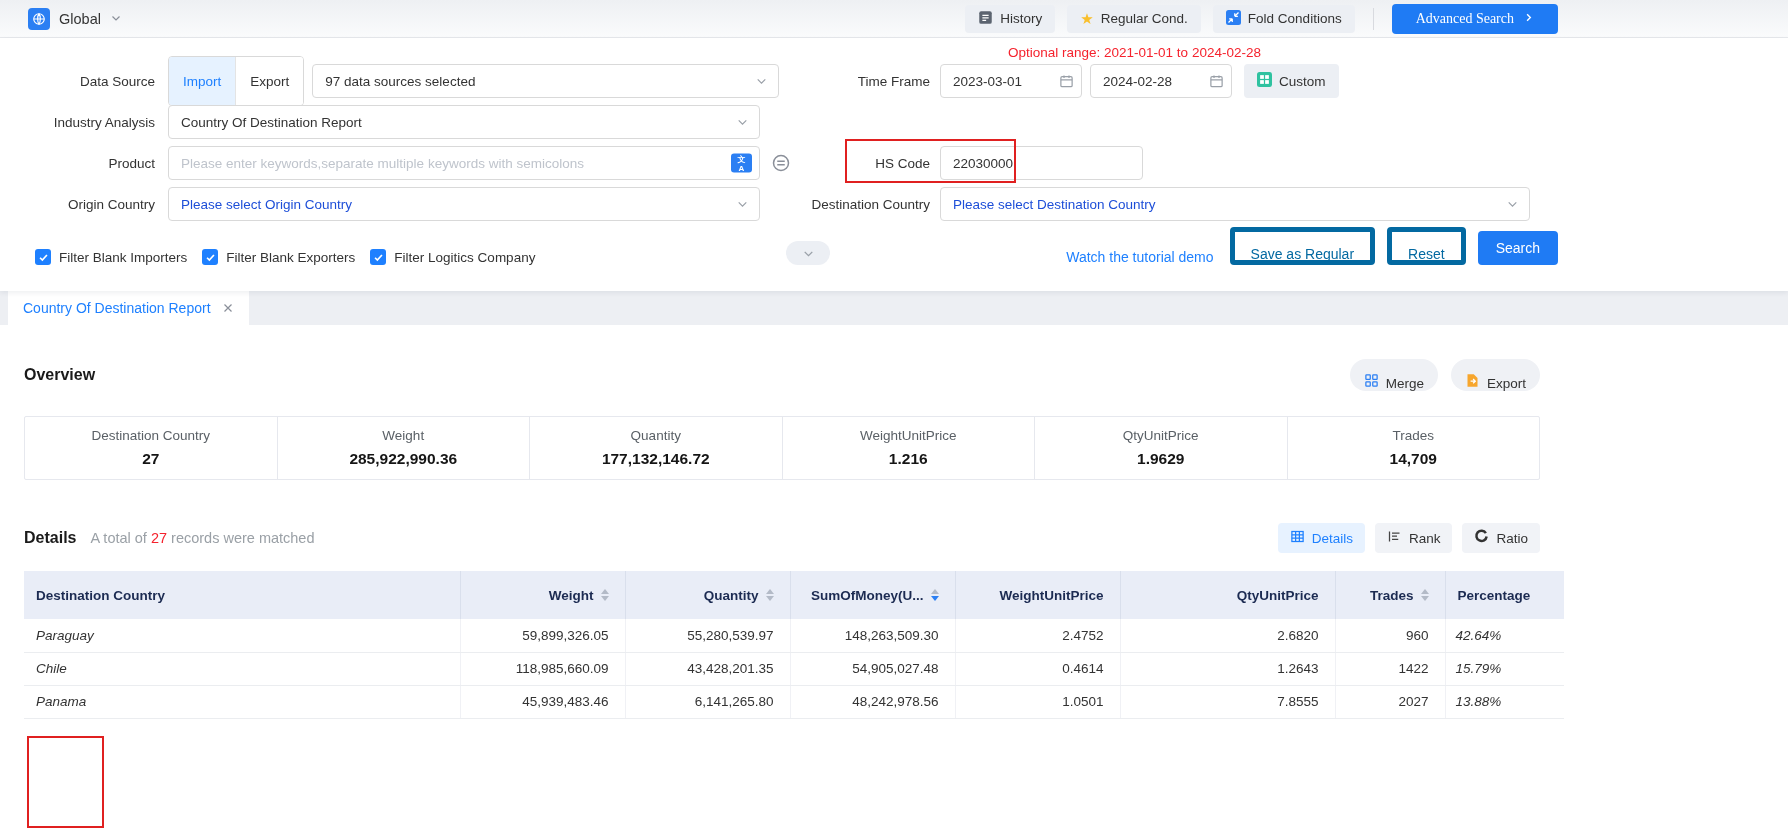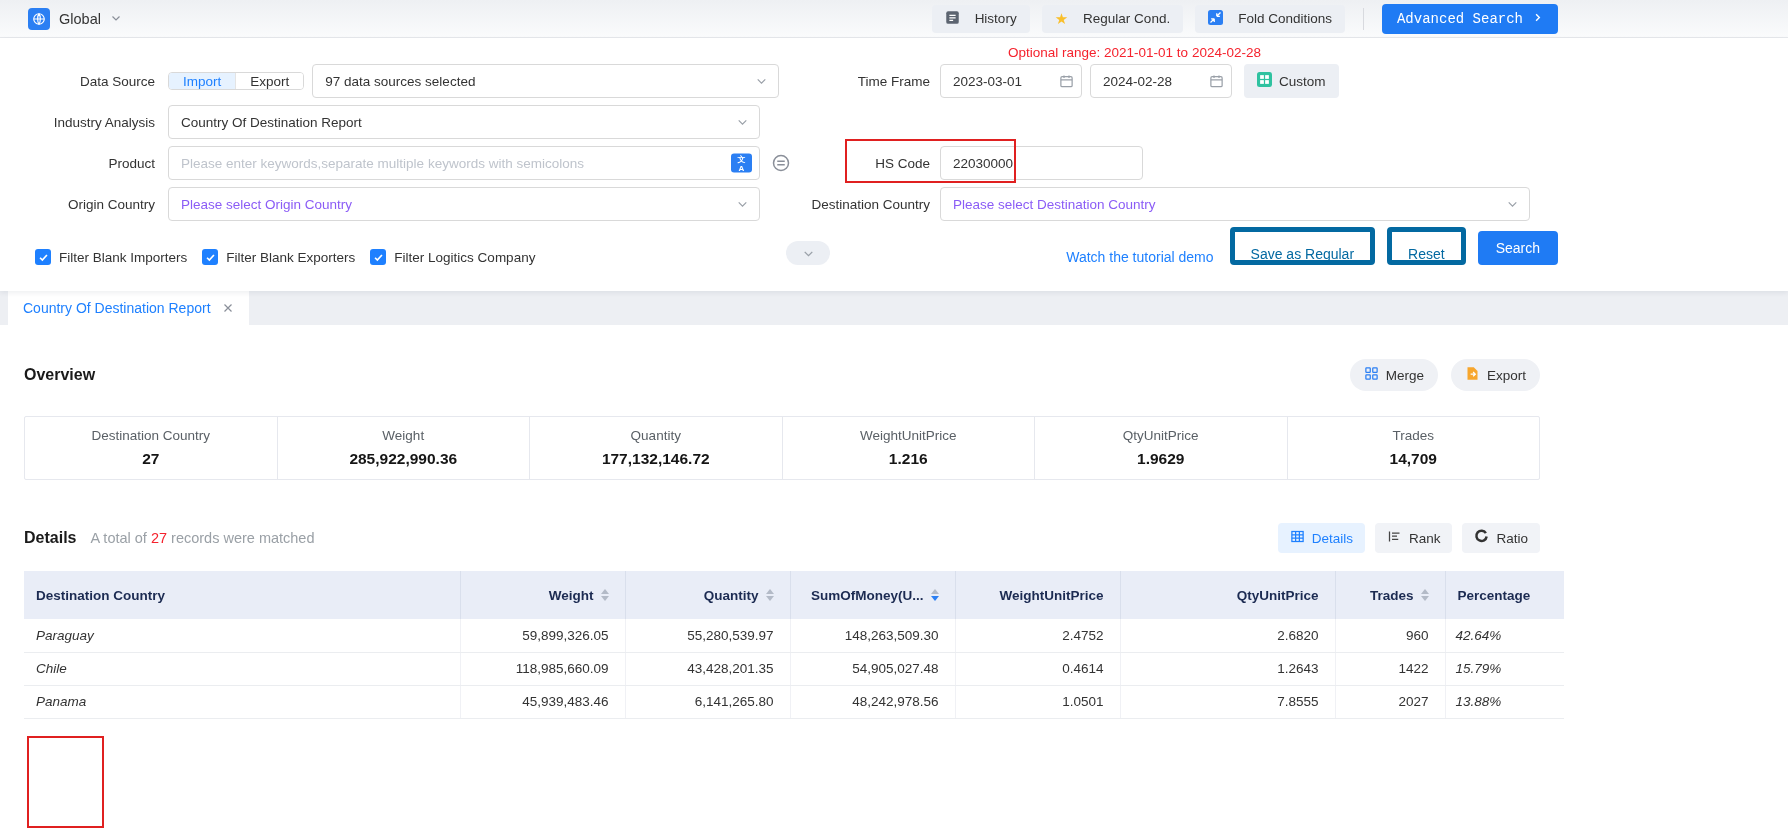--- a/index.html
+++ b/index.html
@@ -6,41 +6,41 @@
   body { font-family:"Liberation Sans", sans-serif; background:#fff; }
   .page { position:relative; width:1788px; height:831px; overflow:hidden; background:#fff; color:#333; }
 
   
   .topbar { height:38px; background:linear-gradient(180deg,#eef0f3,#fafbfc); border-bottom:1px solid #e6e8ec; }
   .topbar-inner { width:1565px; height:100%; display:flex; align-items:center; padding:0 7px 0 28px; }
   .region-select { display:flex; align-items:center; gap:9px; cursor:pointer; }
   .globe-chip { width:22px; height:22px; border-radius:4px; background:#2b7ff3; display:flex; align-items:center; justify-content:center; }
   .region-label { font-size:14.5px; color:#333; }
   .topbar-actions { margin-left:auto; display:flex; align-items:center; gap:12px; }
-  .tb-btn { height:28px; border:none; background:#eceff4; border-radius:4px; padding:0 13px; display:inline-flex; align-items:center; gap:15px; font-size:13.5px; color:#333; font-family:inherit; cursor:pointer; }
+  .tb-btn { height:28px; border:none; background:#eceff4; border-radius:4px; padding:0 13px; display:inline-flex; align-items:center; gap:7px; font-size:13.5px; color:#333; font-family:inherit; cursor:pointer; }
   .star-glyph { color:#f9bf2c; font-size:15px; line-height:1; }
   .vdiv { width:1px; height:22px; background:#d8dadf; margin:0 6px; }
-  .adv-btn { height:30px; border:none; background:#1f7bf4; color:#fff; border-radius:4px; padding:0 15px; display:inline-flex; align-items:center; gap:9px; font-size:14px; font-family:Liberation Mono, monospace; cursor:pointer; }
+  .adv-btn { height:30px; border:none; background:#1f7bf4; color:#fff; border-radius:4px; padding:0 24px; display:inline-flex; align-items:center; gap:9px; font-size:14px; font-family:Liberation Serif, serif; cursor:pointer; }
 
   
   .filter-panel { position:relative; background:#fff; padding:26px 0 26px 0; box-shadow:0 2px 5px rgba(20,30,60,.07); }
   .opt-range { position:absolute; left:1008px; top:7px; color:#f5222d; font-size:13.5px; }
   .f-row { position:relative; display:flex; align-items:center; height:34px; margin-bottom:7px; width:1565px; }
   .f-row:last-of-type { margin-bottom:0; }
   .f-label { flex:0 0 155px; text-align:right; margin-right:13px; font-size:13.5px; color:#333; }
   .f-right { position:absolute; left:765px; top:0; height:100%; display:flex; align-items:center; }
   .fr-label { flex:0 0 165px; text-align:right; margin-right:10px; font-size:13.5px; color:#333; }
 
-  .seg { display:flex; height:18px; border:1px solid #d9d9d9; border-radius:4px; overflow:hidden; background:#fff; }
+  .seg { display:flex; height:50px; border:1px solid #d9d9d9; border-radius:4px; overflow:hidden; background:#fff; }
   .seg-item { padding:0 14px; display:flex; align-items:center; font-size:13.5px; color:#333; cursor:pointer; background:#fff; }
   .seg-item.active { background:#e6f2ff; color:#1e80ff; }
   .seg-item + .seg-item { border-left:1px solid #e4e4e4; }
 
   .dd { position:relative; height:34px; border:1px solid #d9d9d9; border-radius:4px; background:#fff; display:flex; align-items:center; padding:0 32px 0 12px; font-size:13.5px; color:#333; cursor:pointer; }
-  .dd.placeholder { color:#8b5cf6; }
+  .dd.placeholder { color:#1d4ed8; }
   .dd .chev { position:absolute; right:10px; top:50%; transform:translateY(-50%); display:flex; }
   .w467 { width:467px; margin-left:8px; }
   .w592 { width:592px; }
   .w590 { width:590px; }
 
   .txt-wrap { position:relative; }
   .txt { width:100%; height:34px; border:1px solid #d9d9d9; border-radius:4px; padding:0 34px 0 12px; font-size:13.5px; color:#333; font-family:inherit; outline:none; }
   .txt::placeholder { color:#bfc4cc; }
   .hs-input { padding-right:12px; }
   .in-icon { position:absolute; right:8px; top:50%; transform:translateY(-50%); display:flex; }
@@ -68,21 +68,21 @@
   .tab-close { display:flex; cursor:pointer; }
 
   
   .content { background:#fff; width:1788px; }
   .content-inner { width:1565px; padding:0 25px 0 24px; }
   .report-title { margin-top:86px; text-align:center; font-size:17.5px; font-weight:600; color:#222; line-height:26px; }
 
   .overview-head { margin-top:33px; display:flex; align-items:center; height:34px; }
   .sec-heading { font-size:16px; font-weight:700; color:#1a1a1a; }
   .head-actions { margin-left:auto; display:flex; gap:13px; }
-  .soft-btn { height:32px; border:none; background:#eff1f5; border-radius:16px; padding:0 14px; display:inline-flex; align-items:center; gap:7px; font-size:13.5px; color:#333; font-family:inherit; cursor:pointer; }
+  .soft-btn { height:32px; border:none; background:#eff1f5; border-radius:16px; padding:0 14px; display:inline-flex; align-items:flex-end; gap:7px; font-size:13.5px; color:#333; font-family:inherit; cursor:pointer; }
 
   .stats-box { margin-top:24px; border:1px solid #e6e8ee; border-radius:2px; display:flex; height:64px; }
   .stat { flex:1; text-align:center; padding-top:11px; }
   .stat + .stat { border-left:1px solid #e6e8ee; }
   .stat-label { font-size:13.5px; color:#5a6066; }
   .stat-value { margin-top:7px; font-size:15.5px; font-weight:700; color:#151515; }
 
   .details-head { margin-top:43px; display:flex; align-items:center; height:30px; }
   .match-text { margin-left:14px; font-size:14.5px; color:#9aa0a6; }
   .match-count { color:#f5222d; padding:0 4px; }

